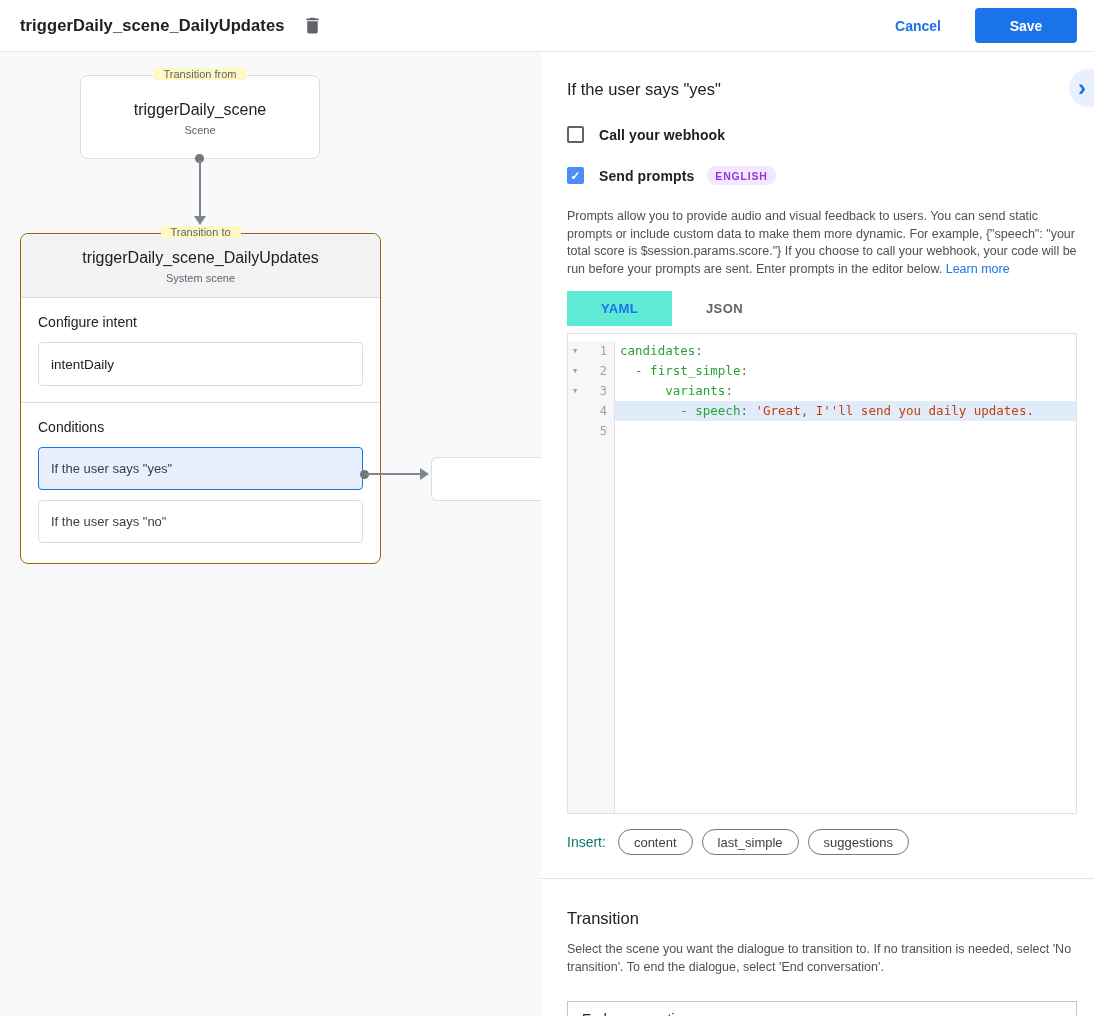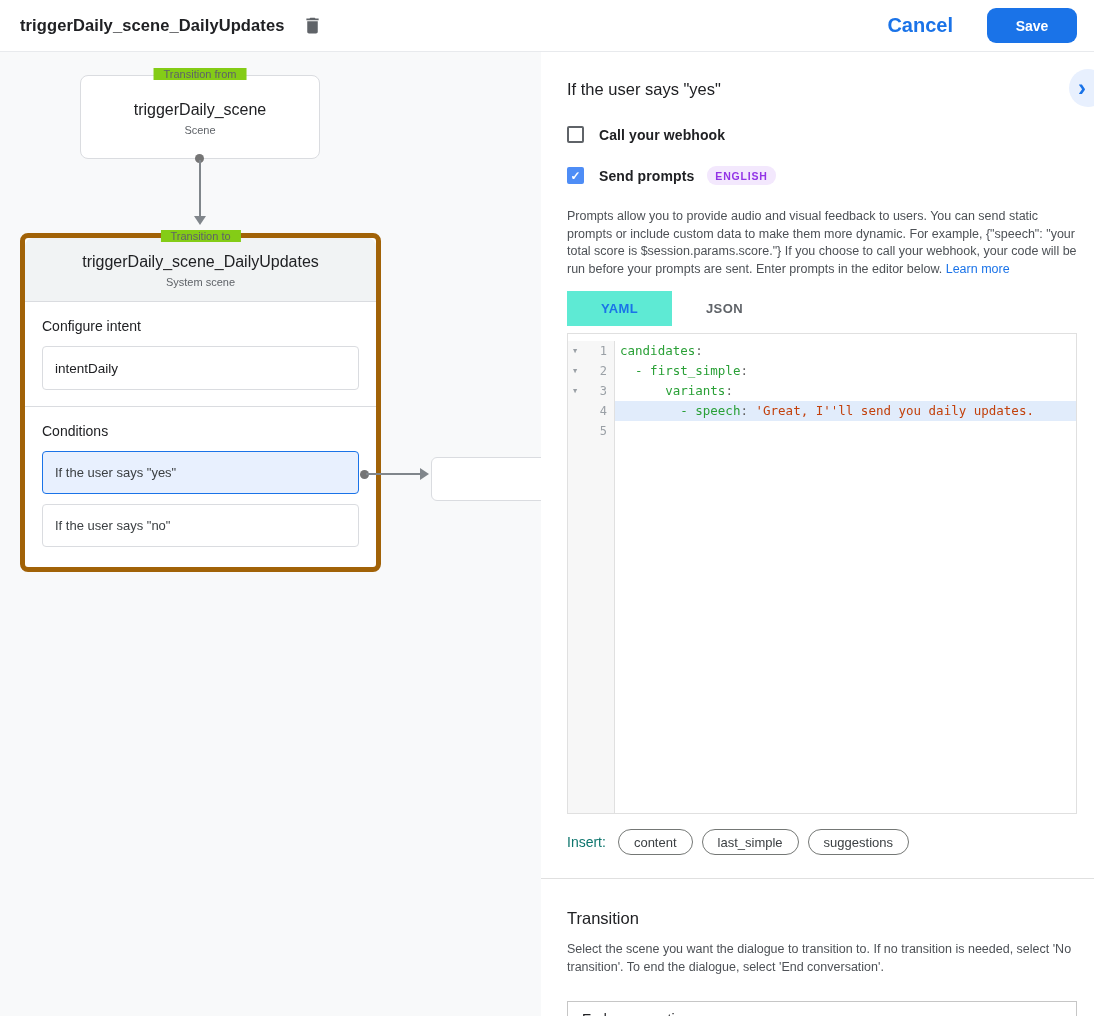--- a/index.html
+++ b/index.html
@@ -5,44 +5,44 @@
   * { margin:0; padding:0; box-sizing:border-box; }
   html,body { width:1094px; height:1016px; overflow:hidden; background:#fff;
     font-family:"Liberation Sans", sans-serif; color:#202124; }
 
   
   header { height:52px; display:flex; align-items:center; padding:0 17px 0 20px;
     border-bottom:1px solid #e8eaed; background:#fff; }
   .header-title { font-size:16.5px; font-weight:700; letter-spacing:0.1px; }
   .trash-btn { margin-left:14px; background:none; border:none; cursor:pointer; padding:4px; line-height:0; }
   .spacer { flex:1; }
-  .cancel-btn { color:#1a73e8; font-size:20px; font-weight:700; background:none; border:none;
+  .cancel-btn { color:#1a73e8; font-size:14px; font-weight:700; background:none; border:none;
     margin-right:34px; cursor:pointer; }
   .save-btn { background:#1a73e8; color:#fff; font-size:14px; font-weight:700; border:none;
-    border-radius:9px; width:90px; height:35px; cursor:pointer; }
+    border-radius:4px; width:102px; height:35px; cursor:pointer; }
 
   .main { display:flex; height:964px; }
 
   
   .canvas { position:relative; width:541px; flex-shrink:0; background:#f8f9fa; overflow:hidden; }
-  .legend { position:absolute; top:-8px; left:50%; transform:translateX(-50%); background:#84cc16;
+  .legend { position:absolute; top:-8px; left:50%; transform:translateX(-50%); background:#fef9c3;
     padding:0 10px; font-size:11px; color:#5f6368; white-space:nowrap; }
   .from-box { position:absolute; left:80px; top:23px; width:240px; height:84px; background:#fff;
     border:1px solid #dadce0; border-radius:8px; text-align:center; }
   .node-title { margin-top:25px; font-size:16px; color:#202124; }
   .node-sub { margin-top:5px; font-size:11px; color:#5f6368; }
 
   .dot { position:absolute; width:9px; height:9px; border-radius:50%; background:#757575; }
   .dot1 { left:195px; top:102px; }
   .varrow-line { position:absolute; left:199px; top:108px; width:2px; height:57px; background:#80868b; }
   .varrow-head { position:absolute; left:194px; top:164px; width:0; height:0;
     border-left:6px solid transparent; border-right:6px solid transparent; border-top:9px solid #80868b; }
 
   .to-card { position:absolute; left:20px; top:181px; width:361px; background:#fff;
-    border:5px solid #a16207; border-radius:8px; }
+    border:1px solid #a16207; border-radius:8px; }
   .card-head { background:#f1f3f4; border-bottom:1px solid #dadce0; border-radius:8px 8px 0 0;
     padding:15px 10px 13px; text-align:center; }
   .card-section { padding:16px 17px; }
   .sec-label { font-size:14px; color:#202124; }
   .intent-input { margin-top:12px; height:44px; border:1px solid #dadce0; border-radius:4px;
     padding:0 12px; display:flex; align-items:center; font-size:13.5px; background:#fff; }
   .card-divider { height:1px; background:#dadce0; }
   .cond { height:43px; border:1px solid #dadce0; border-radius:4px; display:flex; align-items:center;
     padding:0 12px; font-size:13px; color:#3c4043; background:#fff; cursor:pointer; }
   .cond.first { margin-top:12px; }

